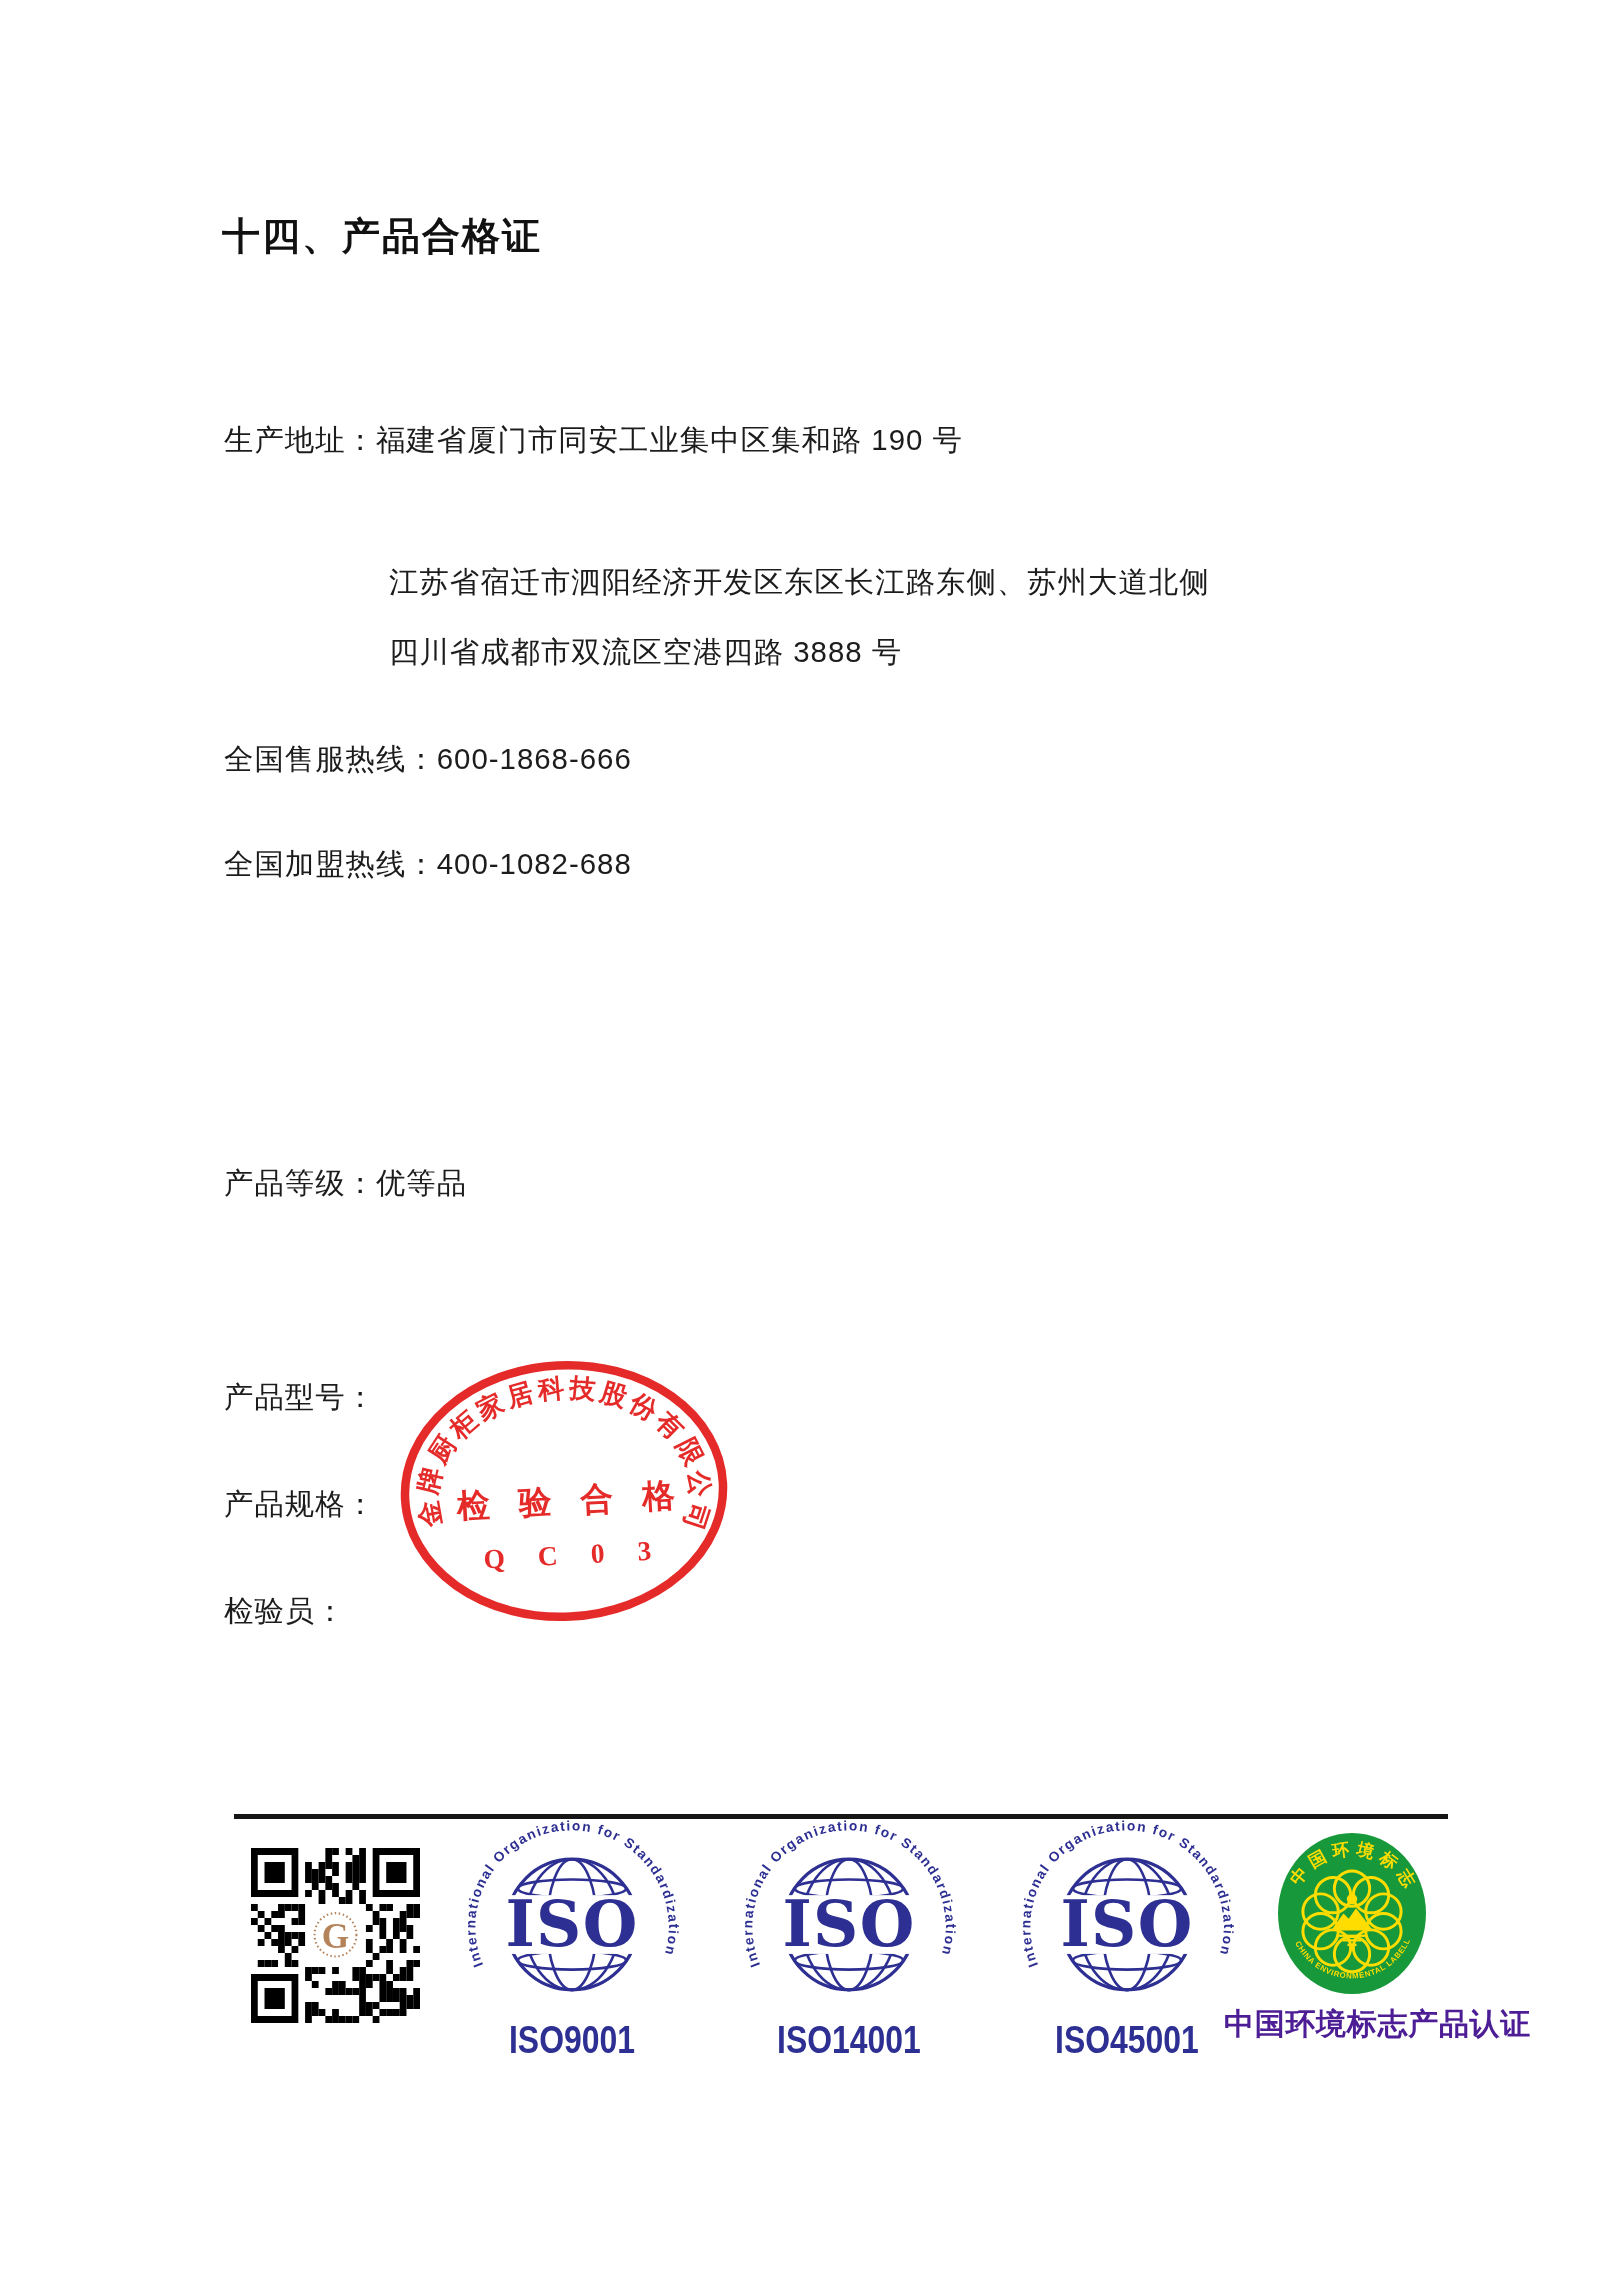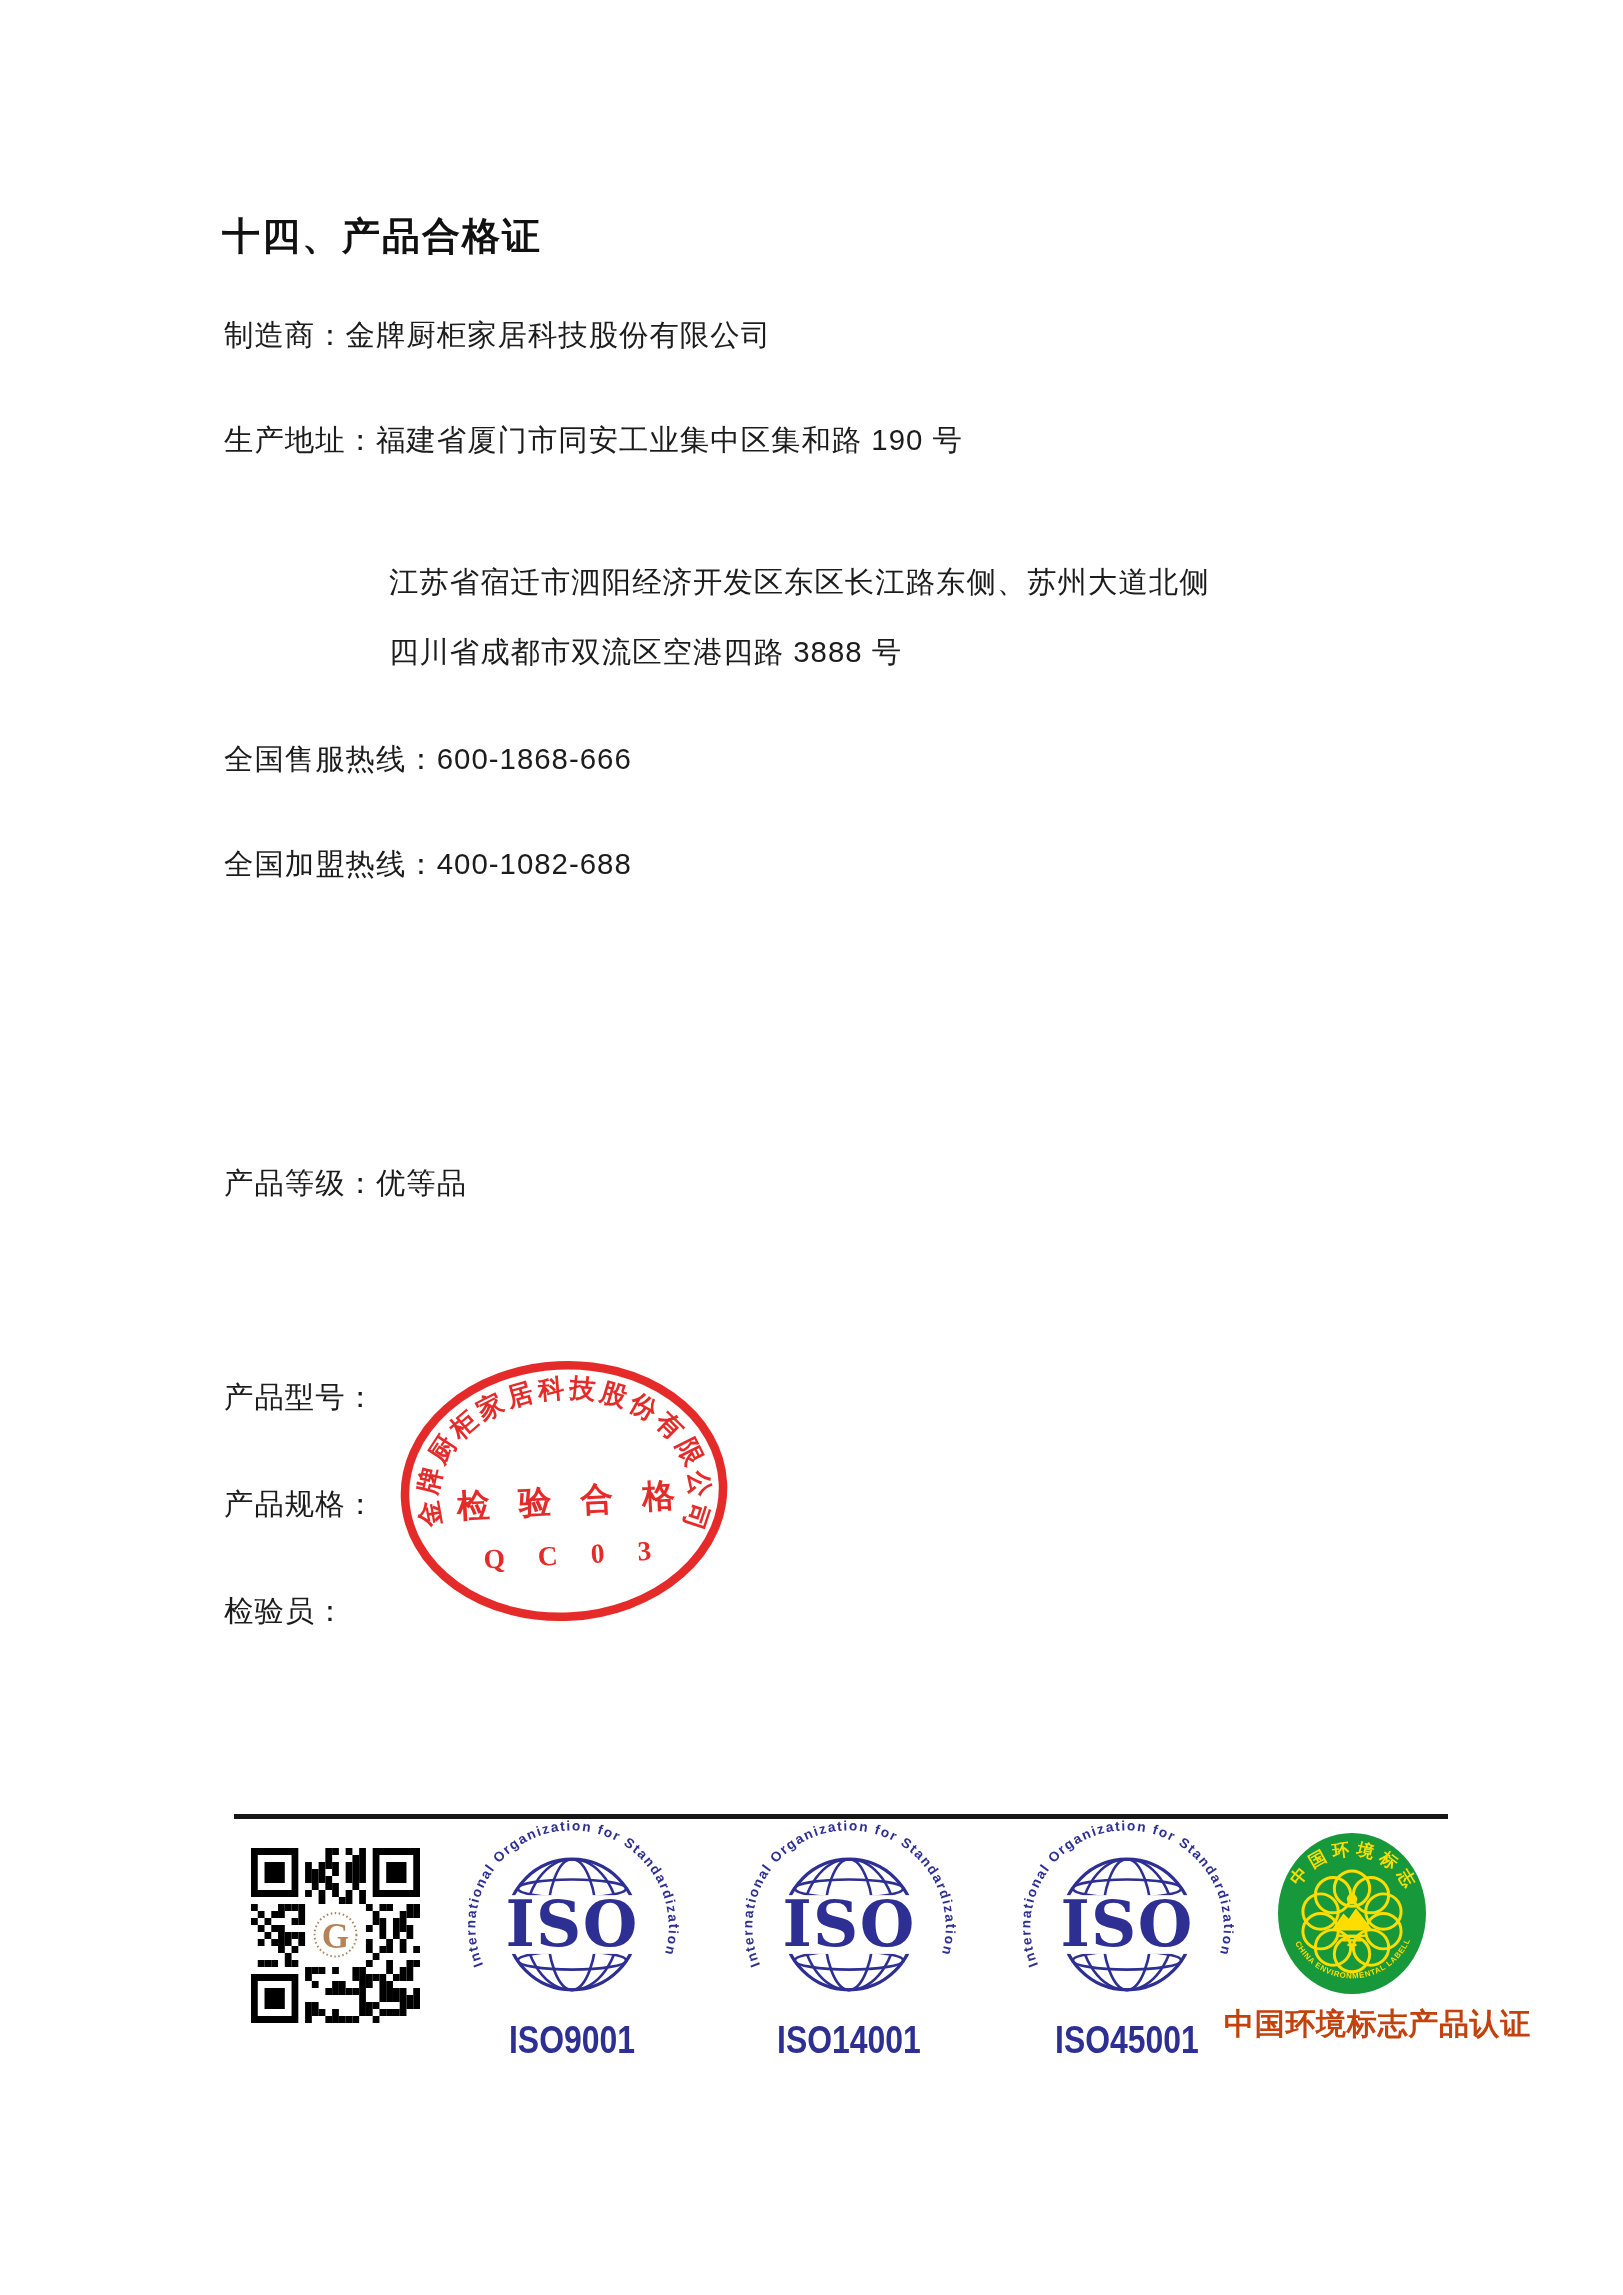--- a/index.html
+++ b/index.html
@@ -32,33 +32,32 @@
   .iso-arc-text{font-size:21px;font-weight:700;letter-spacing:2.4px;fill:#2d2f92;
     font-family:"Liberation Sans",sans-serif;}
   .iso-big{font-size:96px;font-weight:700;fill:#2d2f92;
     font-family:"DejaVu Serif","Liberation Serif",serif;letter-spacing:2px;}
   .globe{stroke:#2d2f92;fill:none;}
   
   .eco-arc-cn{font-size:26px;font-weight:700;letter-spacing:9px;fill:#ffdd00;
     font-family:"Liberation Serif",serif;}
   .eco-arc-en{font-size:12px;font-weight:700;letter-spacing:1px;fill:#ffdd00;
     font-family:"Liberation Sans",sans-serif;}
-  .eco-caption{font-size:30px;font-weight:600;color:#c2410c;letter-spacing:0.7px;}
+  .eco-caption{font-size:30px;font-weight:600;color:#4c1d95;letter-spacing:0.7px;}
   .stamp-arc{font-size:40px;fill:#e4201e;letter-spacing:6px;}
   .stamp-mid{font-size:50px;fill:#e4201e;letter-spacing:16px;}
   .stamp-code{font-size:42px;fill:#e4201e;letter-spacing:20px;}
 </style>
 </head>
 <body>
 
 <div class="page">
 
   <div class="abs title" style="left:222px;top:211px;">十四、产品合格证</div>
 
-  <div class="abs tline" style="left:224px;top:320px;">制造商：金牌厨柜家居科技股份有限公司</div>
   <div class="abs tline" style="left:224px;top:425px;">生产地址：福建省厦门市同安工业集中区集和路 190 号</div>
   <div class="abs tline" style="left:389px;top:531px;margin-top:36px;">江苏省宿迁市泗阳经济开发区东区长江路东侧、苏州大道北侧</div>
   <div class="abs tline" style="left:389px;top:637px;">四川省成都市双流区空港四路 3888 号</div>
   <div class="abs tline" style="left:224px;top:744px;">全国售服热线：600-1868-666</div>
   <div class="abs tline" style="left:224px;top:849px;">全国加盟热线：400-1082-688</div>
   <div class="abs tline" style="left:224px;top:1168px;">产品等级：优等品</div>
   <div class="abs tline" style="left:224px;top:1382px;">产品型号：</div>
   <div class="abs tline" style="left:224px;top:1489px;">产品规格：</div>
   <div class="abs tline" style="left:224px;top:1596px;">检验员：</div>
 

